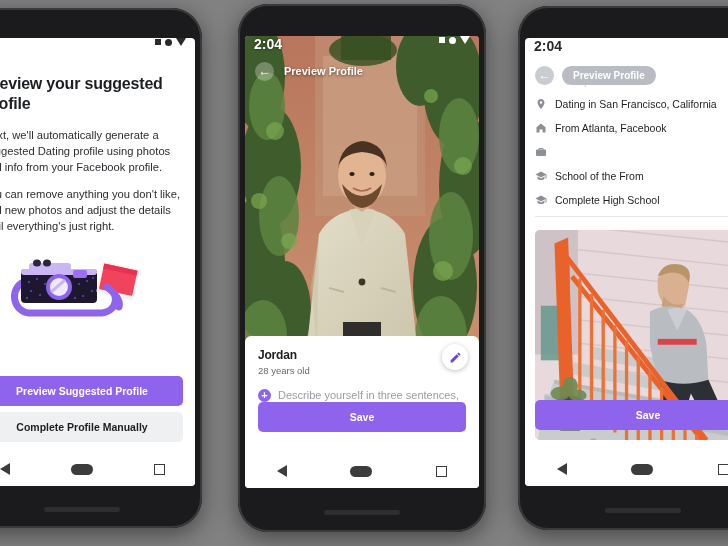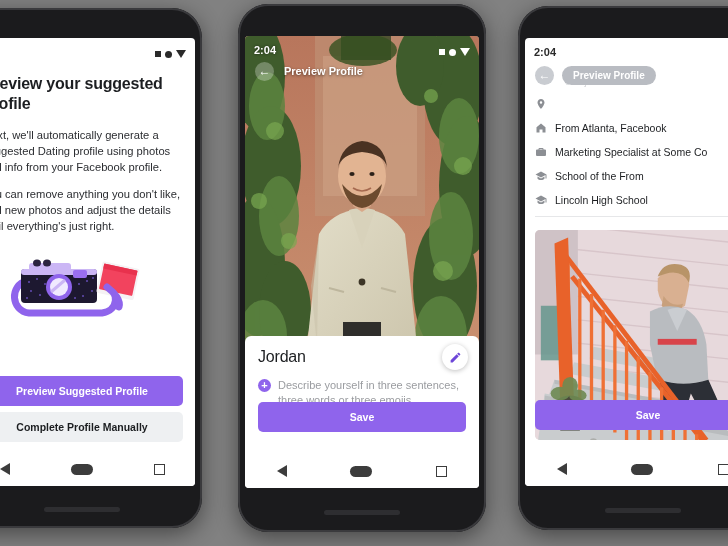--- a/index.html
+++ b/index.html
@@ -48,23 +48,23 @@
   #phone2 .speaker { bottom:17px; }
 
   #phone3 { left:518px; top:6px; width:250px; height:524px; }
   #phone3 .screen { top:32px; bottom:44px; border-radius:4px; }
   #phone3 .speaker { bottom:17px; }
 
   
   .statusbar {
     position:absolute; top:0; left:0; right:0;
     height:20px;
-    display:flex; align-items:flex-end; justify-content:space-between;
+    display:flex; align-items:flex-start; justify-content:space-between;
     padding:0 9px;
-    font-size:11px; font-weight:bold;
+    font-size:14px; font-weight:bold;
     z-index:20;
   }
   .statusbar.dark { color:#2a2a2a; }
   .statusbar.light { color:#fff; text-shadow:0 0 3px rgba(0,0,0,.6); }
   .st-icons { display:flex; align-items:center; gap:4px; }
   .ic-sq { width:6px; height:6px; background:currentColor; }
   .ic-ci { width:7px; height:7px; background:currentColor; border-radius:50%; }
   .ic-tri2{
     width:0;height:0;
     border-left:5px solid transparent;
@@ -144,21 +144,21 @@
   .hero-title {
     color:#fff; font-size:11px; font-weight:bold;
     text-shadow:0 1px 3px rgba(0,0,0,.55);
   }
 
   .profile-card {
     position:absolute; left:0; right:0; top:300px; bottom:34px;
     background:#fff; padding:12px 13px 0 13px;
     border-radius:6px 6px 0 0;
   }
-  .pc-name { font-size:16px; font-weight:normal; color:#1c1e21; letter-spacing:-.2px; }
+  .pc-name { font-size:12px; font-weight:bold; color:#1c1e21; letter-spacing:-.2px; }
   .pc-age { font-size:9.5px; color:#65676b; margin-top:3px; }
   .pc-prompt {
     display:flex; gap:7px; margin-top:12px; align-items:flex-start;
   }
   .plus-icon {
     flex:0 0 auto; width:13px; height:13px; border-radius:50%;
     background:#8f64ec; color:#fff;
     font-size:11px; line-height:12px; text-align:center;
     font-weight:bold; margin-top:1px;
   }
@@ -371,20 +371,21 @@
       <span class="hero-title">Preview Profile</span>
     </div>
 
     <div class="profile-card">
       <div class="fab">
         <svg width="13" height="13" viewBox="0 0 24 24">
           <path d="M3 17.2V21h3.8L18 9.8 14.2 6 3 17.2zM20.7 7.1c.4-.4.4-1 0-1.4l-2.4-2.4c-.4-.4-1-.4-1.4 0l-1.8 1.8L18.9 8.9l1.8-1.8z" fill="#6d46d8"></path>
         </svg>
       </div>
       <div class="pc-name">Jordan</div>
+      <div class="pc-age">28 years old</div>
       <div class="pc-prompt">
         <span class="plus-icon">+</span>
         <span class="pc-prompt-text">Describe yourself in three sentences, three words or three emojis.</span>
       </div>
       <button class="save-btn">Save</button>
     </div>
 
     <div class="navbar">
       <span class="nav-back"></span>
       <span class="nav-home"></span>
@@ -406,44 +407,44 @@
       <span class="ghost-text">emojis.</span>
       <span class="back-circle-g">←</span>
       <span class="pill">Preview Profile</span>
     </div>
 
     <div class="info-list">
       <div class="info-row">
         <svg width="12" height="12" viewBox="0 0 24 24">
           <path d="M12 2C8.1 2 5 5.1 5 9c0 5.2 7 13 7 13s7-7.8 7-13c0-3.9-3.1-7-7-7zm0 9.5A2.5 2.5 0 1 1 12 6.5a2.5 2.5 0 0 1 0 5z" fill="#8c8f94"></path>
         </svg>
+        <span>Dating in San Francisco, California</span>
       </div>
       <div class="info-row">
         <svg width="12" height="12" viewBox="0 0 24 24">
           <path d="M12 3L3 10.5V21h6v-6h6v6h6V10.5L12 3z" fill="#8c8f94"></path>
         </svg>
         <span>From Atlanta, Facebook</span>
       </div>
       <div class="info-row">
         <svg width="12" height="12" viewBox="0 0 24 24">
           <path d="M9 4h6a2 2 0 0 1 2 2v1h3a2 2 0 0 1 2 2v9a2 2 0 0 1-2 2H4a2 2 0 0 1-2-2V9a2 2 0 0 1 2-2h3V6a2 2 0 0 1 2-2zm0 3h6V6H9v1z" fill="#8c8f94"></path>
         </svg>
-        <span>Marketing Specialist at Some Co</span>
       </div>
       <div class="info-row">
         <svg width="12" height="12" viewBox="0 0 24 24">
           <path d="M12 3L1 9l11 6 9-4.9V17h2V9L12 3zM5 13.2V17c0 1.7 3.1 3 7 3s7-1.3 7-3v-3.8l-7 3.8-7-3.8z" fill="#8c8f94"></path>
         </svg>
         <span>School of the From</span>
       </div>
       <div class="info-row">
         <svg width="12" height="12" viewBox="0 0 24 24">
           <path d="M12 3L1 9l11 6 9-4.9V17h2V9L12 3zM5 13.2V17c0 1.7 3.1 3 7 3s7-1.3 7-3v-3.8l-7 3.8-7-3.8z" fill="#8c8f94"></path>
         </svg>
-        <span>Lincoln High School</span>
+        <span>Complete High School</span>
       </div>
       <div class="divider"></div>
     </div>
 
     <div class="p3-photo">
       <svg width="100%" height="100%" viewBox="0 0 232 260" preserveAspectRatio="xMidYMid slice">
         <rect width="232" height="260" fill="#e7d9dc"></rect>
         <g stroke="#d6c3c8" stroke-width="1.4" opacity=".9">
           <path d="M40 18 L232 38"></path>
             <path d="M40 42 L232 62"></path>

